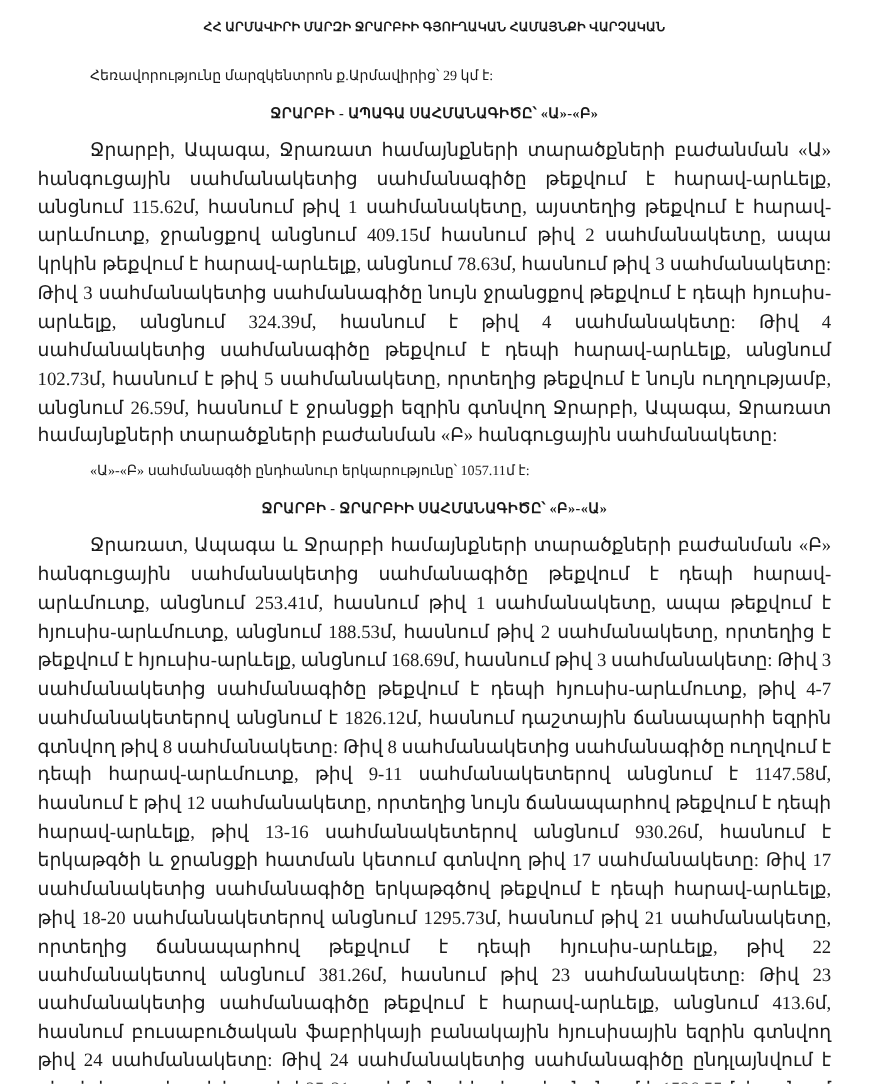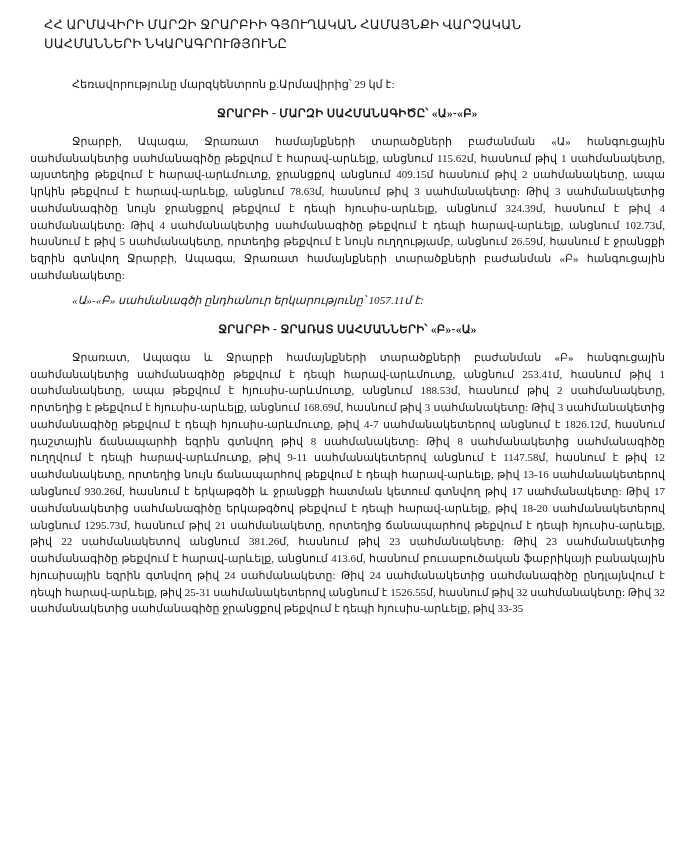--- a/index.html
+++ b/index.html
@@ -15,22 +15,23 @@
     overflow: hidden;
   }
   .page {
     width: 695px;
     height: 867px;
     box-sizing: border-box;
     padding: 16px 30px 0 30px;
     position: relative;
   }
   .doc-title {
-    font-size: 13px;
-    font-weight: normal;
+    text-align: center;
+    font-size: 10px;
+    font-weight: bold;
     letter-spacing: 0.2px;
     line-height: 1.45;
     margin: 0 14px;
   }
   .doc-title .line {
     display: block;
     white-space: nowrap;
   }
   .spacer-lg { height: 22px; }
   .spacer-md { height: 13px; }
@@ -48,60 +49,58 @@
     font-size: 11.5px;
     font-weight: bold;
     margin: 0;
     letter-spacing: 0.3px;
   }
   .quote-line {
     margin: 0;
     font-size: 11.3px;
     line-height: 1.52;
     text-indent: 42px;
-    font-style: italic;
   }
   .block-just {
     margin: 0;
-    font-size: 11px;
+    font-size: 15px;
     line-height: 1.525;
     text-align: justify;
     text-justify: inter-word;
   }
   .block-just.first {
     text-indent: 42px;
   }
 </style>
 </head>
 <body>
 
 <div class="page">
 
   <div class="doc-title">
     <span class="line">ՀՀ ԱՐՄԱՎԻՐԻ ՄԱՐԶԻ ՋՐԱՐԲԻԻ ԳՅՈՒՂԱԿԱՆ ՀԱՄԱՅՆՔԻ ՎԱՐՉԱԿԱՆ</span>
-    <span class="line">ՍԱՀՄԱՆՆԵՐԻ ՆԿԱՐԱԳՐՈՒԹՅՈՒՆԸ</span>
   </div>
 
   <div class="spacer-lg"></div>
 
   <p class="body-par">Հեռավորությունը մարզկենտրոն ք.Արմավիրից՝ 29 կմ է:</p>
 
   <div class="spacer-md"></div>
 
-  <p class="section-head">ՋՐԱՐԲԻ - ՄԱՐԶԻ ՍԱՀՄԱՆԱԳԻԾԸ՝ «Ա»-«Բ»</p>
+  <p class="section-head">ՋՐԱՐԲԻ - ԱՊԱԳԱ ՍԱՀՄԱՆԱԳԻԾԸ՝ «Ա»-«Բ»</p>
 
   <div class="spacer-md"></div>
 
   <p class="block-just first">Ջրարբի, Ապագա, Ջրառատ համայնքների տարածքների բաժանման «Ա» հանգուցային սահմանակետից սահմանագիծը թեքվում է հարավ-արևելք, անցնում 115.62մ, հասնում թիվ 1 սահմանակետը, այստեղից թեքվում է հարավ-արևմուտք, ջրանցքով անցնում 409.15մ հասնում թիվ 2 սահմանակետը, ապա կրկին թեքվում է հարավ-արևելք, անցնում 78.63մ, հասնում թիվ 3 սահմանակետը: Թիվ 3 սահմանակետից սահմանագիծը նույն ջրանցքով թեքվում է դեպի հյուսիս-արևելք, անցնում 324.39մ, հասնում է թիվ 4 սահմանակետը: Թիվ 4 սահմանակետից սահմանագիծը թեքվում է դեպի հարավ-արևելք, անցնում 102.73մ, հասնում է թիվ 5 սահմանակետը, որտեղից թեքվում է նույն ուղղությամբ, անցնում 26.59մ, հասնում է ջրանցքի եզրին գտնվող Ջրարբի, Ապագա, Ջրառատ համայնքների տարածքների բաժանման «Բ» հանգուցային սահմանակետը:</p>
 
   <div class="spacer-sm"></div>
 
   <p class="quote-line">«Ա»-«Բ» սահմանագծի ընդհանուր երկարությունը՝ 1057.11մ է:</p>
 
   <div class="spacer-md"></div>
 
-  <p class="section-head">ՋՐԱՐԲԻ - ՋՐԱՌԱՏ ՍԱՀՄԱՆՆԵՐԻ՝  «Բ»-«Ա»</p>
+  <p class="section-head">ՋՐԱՐԲԻ - ՋՐԱՐԲԻԻ ՍԱՀՄԱՆԱԳԻԾԸ՝  «Բ»-«Ա»</p>
 
   <div class="spacer-md"></div>
 
   <p class="block-just first">Ջրառատ, Ապագա և Ջրարբի համայնքների տարածքների բաժանման «Բ» հանգուցային սահմանակետից սահմանագիծը թեքվում է դեպի հարավ-արևմուտք, անցնում 253.41մ, հասնում թիվ 1 սահմանակետը, ապա թեքվում է հյուսիս-արևմուտք, անցնում 188.53մ, հասնում թիվ 2 սահմանակետը, որտեղից է թեքվում է հյուսիս-արևելք, անցնում 168.69մ, հասնում թիվ 3 սահմանակետը: Թիվ 3 սահմանակետից սահմանագիծը թեքվում է դեպի հյուսիս-արևմուտք, թիվ 4-7 սահմանակետերով անցնում է 1826.12մ, հասնում դաշտային ճանապարհի եզրին գտնվող թիվ 8 սահմանակետը: Թիվ 8 սահմանակետից սահմանագիծը ուղղվում է դեպի հարավ-արևմուտք, թիվ 9-11 սահմանակետերով անցնում է 1147.58մ, հասնում է թիվ 12 սահմանակետը, որտեղից նույն ճանապարհով թեքվում է դեպի հարավ-արևելք, թիվ 13-16 սահմանակետերով անցնում 930.26մ, հասնում է երկաթգծի և ջրանցքի հատման կետում գտնվող թիվ 17 սահմանակետը: Թիվ 17 սահմանակետից սահմանագիծը երկաթգծով թեքվում է դեպի հարավ-արևելք, թիվ 18-20 սահմանակետերով անցնում 1295.73մ, հասնում թիվ 21 սահմանակետը, որտեղից ճանապարհով թեքվում է դեպի հյուսիս-արևելք, թիվ 22 սահմանակետով անցնում 381.26մ, հասնում թիվ 23 սահմանակետը: Թիվ 23 սահմանակետից սահմանագիծը թեքվում է հարավ-արևելք, անցնում 413.6մ, հասնում բուսաբուծական ֆաբրիկայի բանակային հյուսիսային եզրին գտնվող թիվ 24 սահմանակետը: Թիվ 24 սահմանակետից սահմանագիծը ընդլայնվում է դեպի հարավ-արևելք, թիվ 25-31 սահմանակետերով անցնում է 1526.55մ, հասնում թիվ 32 սահմանակետը: Թիվ 32 սահմանակետից սահմանագիծը ջրանցքով թեքվում է դեպի հյուսիս-արևելք, թիվ 33-35</p>
 
 </div>
 
 </body></html>

